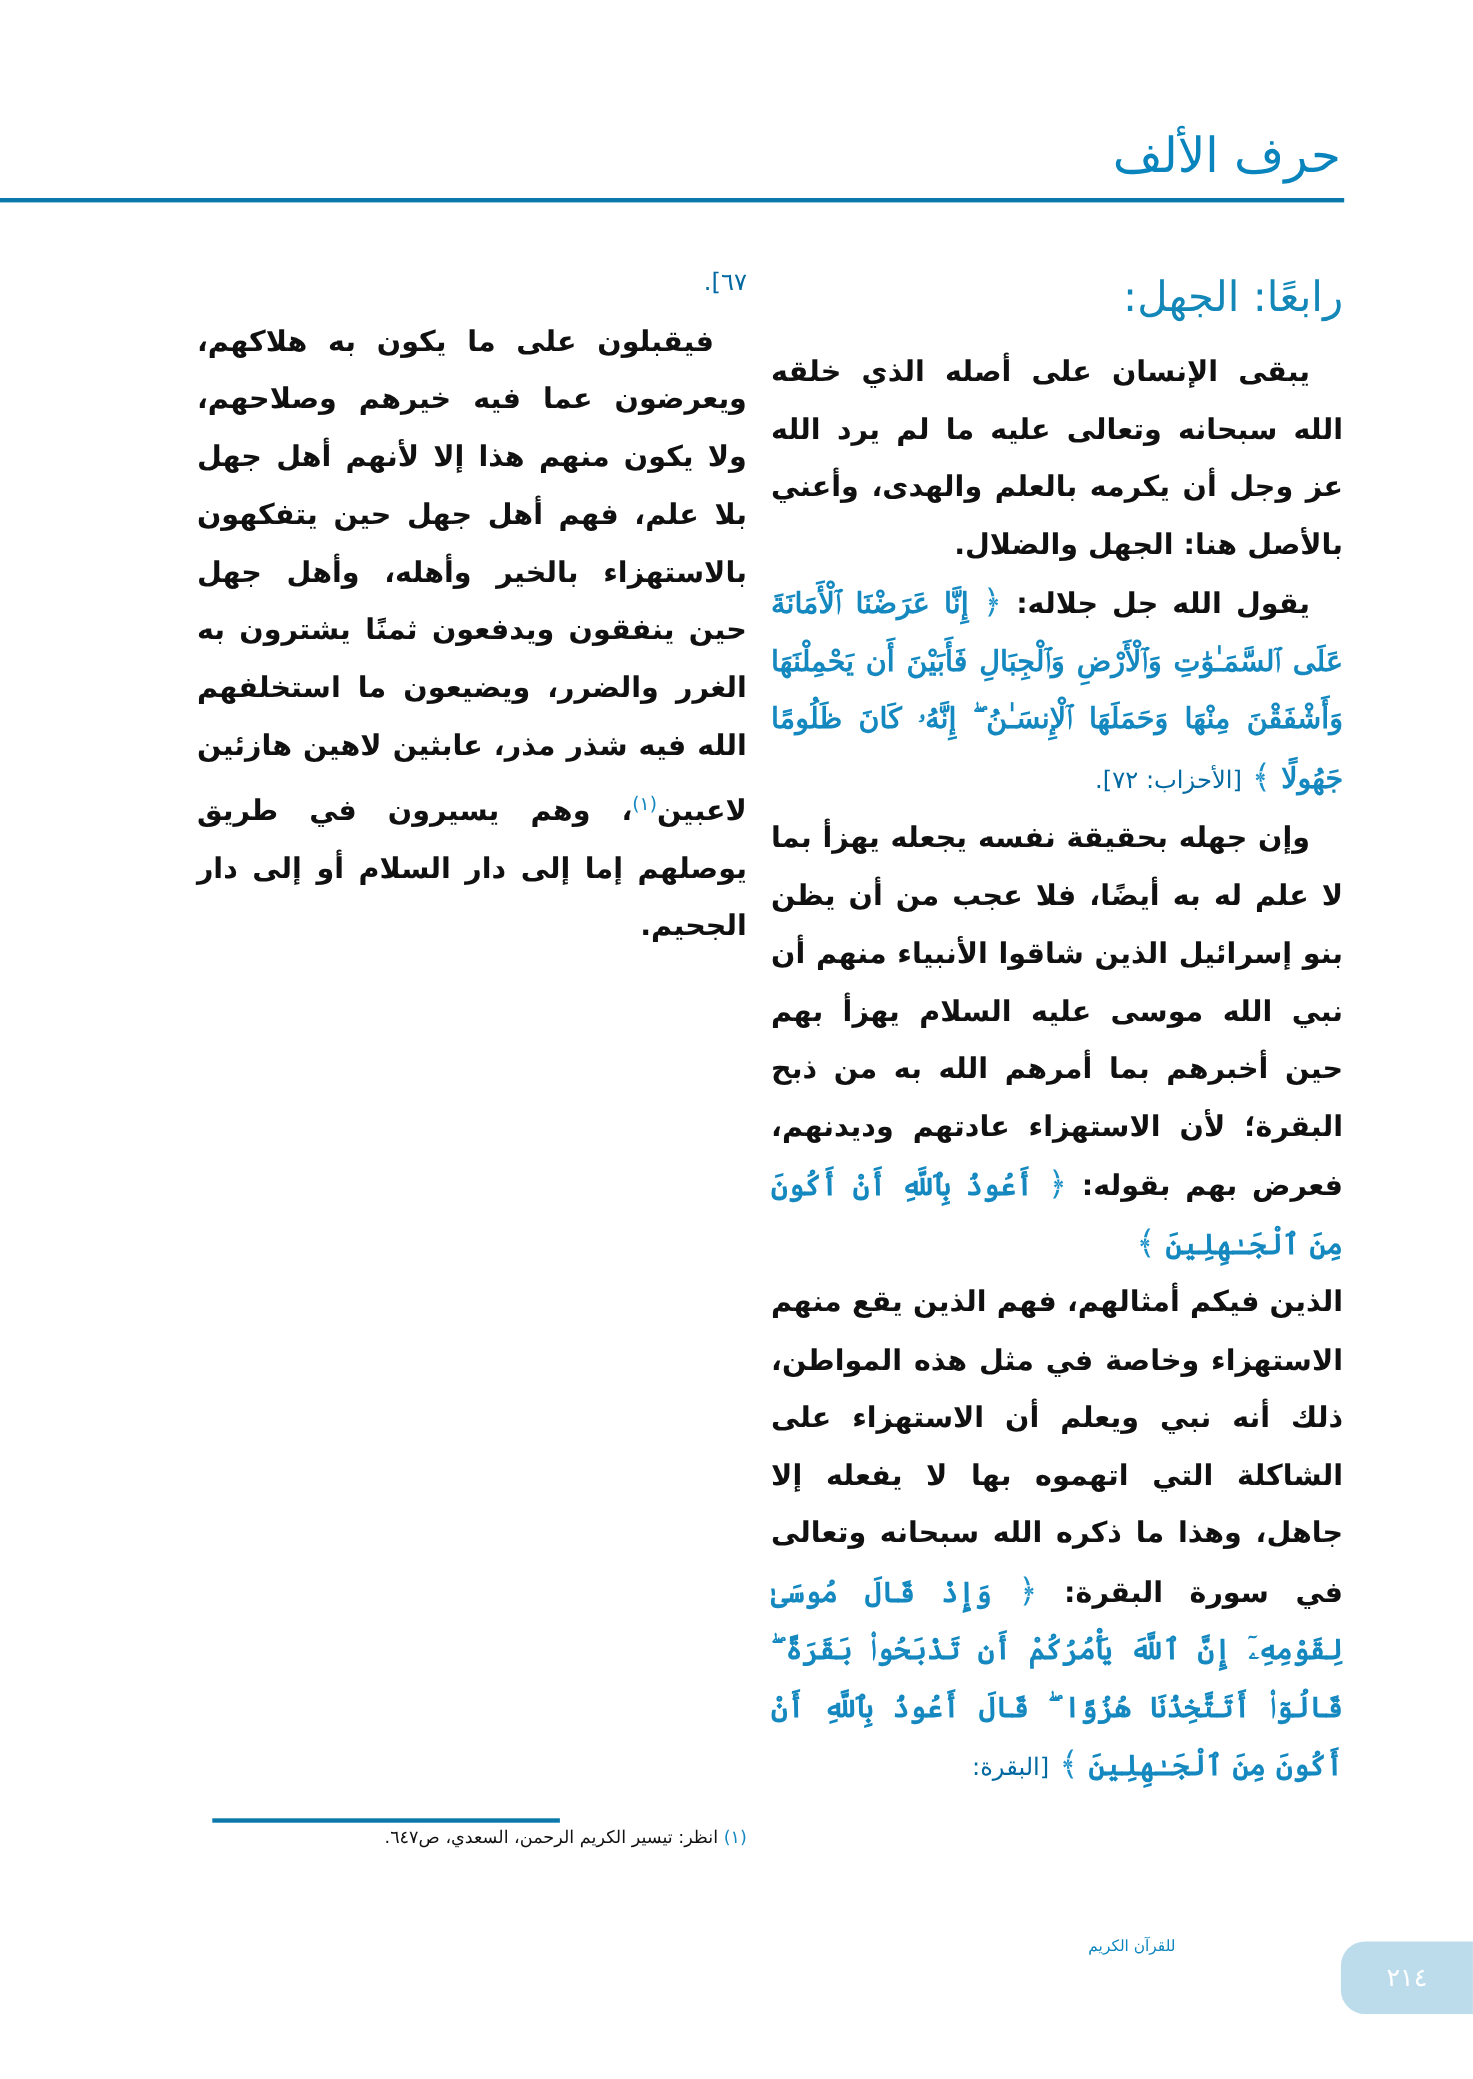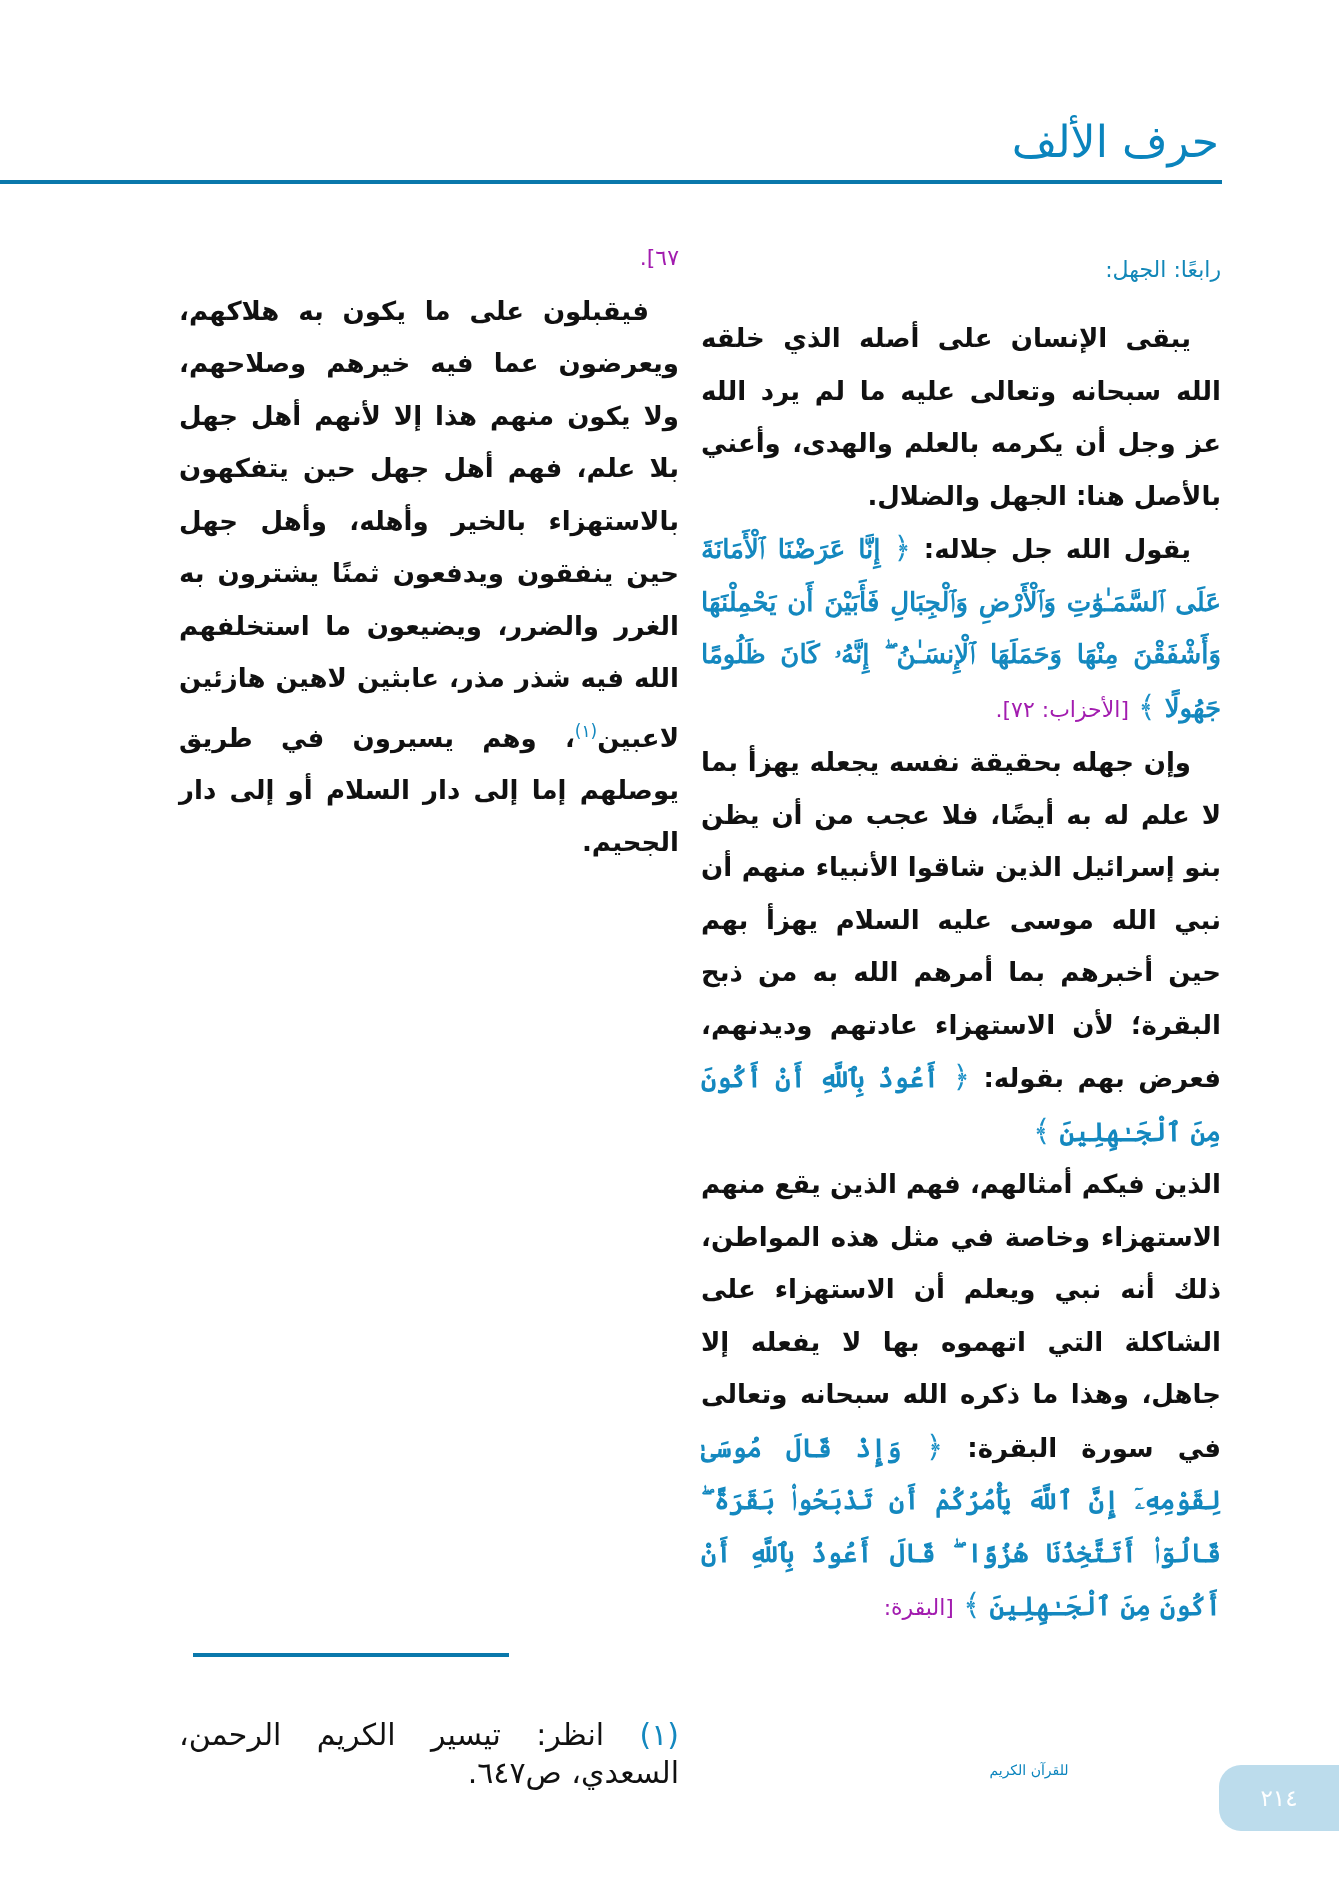--- a/index.html
+++ b/index.html
@@ -19,37 +19,37 @@
     .column {
       position: absolute; top: 232px; direction: rtl; text-align: justify;
       font-family: "DejaVu Sans", sans-serif; font-weight: bold;
       font-size: 26px; line-height: 52.5px;
     }
     .col-right { right: 118px; width: 520px; }
     .col-left { right: 660px; width: 500px; }
     .column p { margin: 0; }
     .indent { text-indent: 30px; }
     .heading {
-      color: #1287b8; font-weight: normal; font-size: 22px;
+      color: #1287b8; font-weight: normal; font-size: 38px;
       margin: 8px 0 12px 0 !important; line-height: 60px;
     }
     .verse {
       color: #1488bf; font-family: "DejaVu Serif", serif; font-weight: bold;
       font-size: 26px;
     }
     .orn { color: #1a8fc6; font-weight: normal; font-size: 30px; }
-    .ref { font-weight: normal; font-size: 22px; color: #a21caf; }
+    .ref { font-weight: normal; font-size: 22px; color: #0369a1; }
     .footnote-mark { color: #1488bf; font-size: 17px; vertical-align: super; font-weight: normal; }
     .footnote-rule {
       position: absolute; left: 193px; top: 1653px; width: 316px; height: 4px;
       background: #0a78ab;
     }
     .footnote {
-      position: absolute; right: 660px; top: 1716px; width: 500px;
-      direction: rtl; font-size: 30px; line-height: 38px; text-align: justify;
+      position: absolute; right: 660px; top: 1651px; width: 500px;
+      direction: rtl; font-size: 16px; line-height: 38px; text-align: justify;
       font-family: "DejaVu Sans", sans-serif;
     }
     .footnote .num { color: #1488bf; }
     .page-badge {
       position: absolute; right: 0; top: 1765px; width: 120px; height: 66px;
       background: #bcdcec; border-radius: 22px 0 0 22px;
       display: flex; align-items: center; justify-content: center;
       color: #fff; font-size: 23px; direction: rtl;
     }
     .logo {

